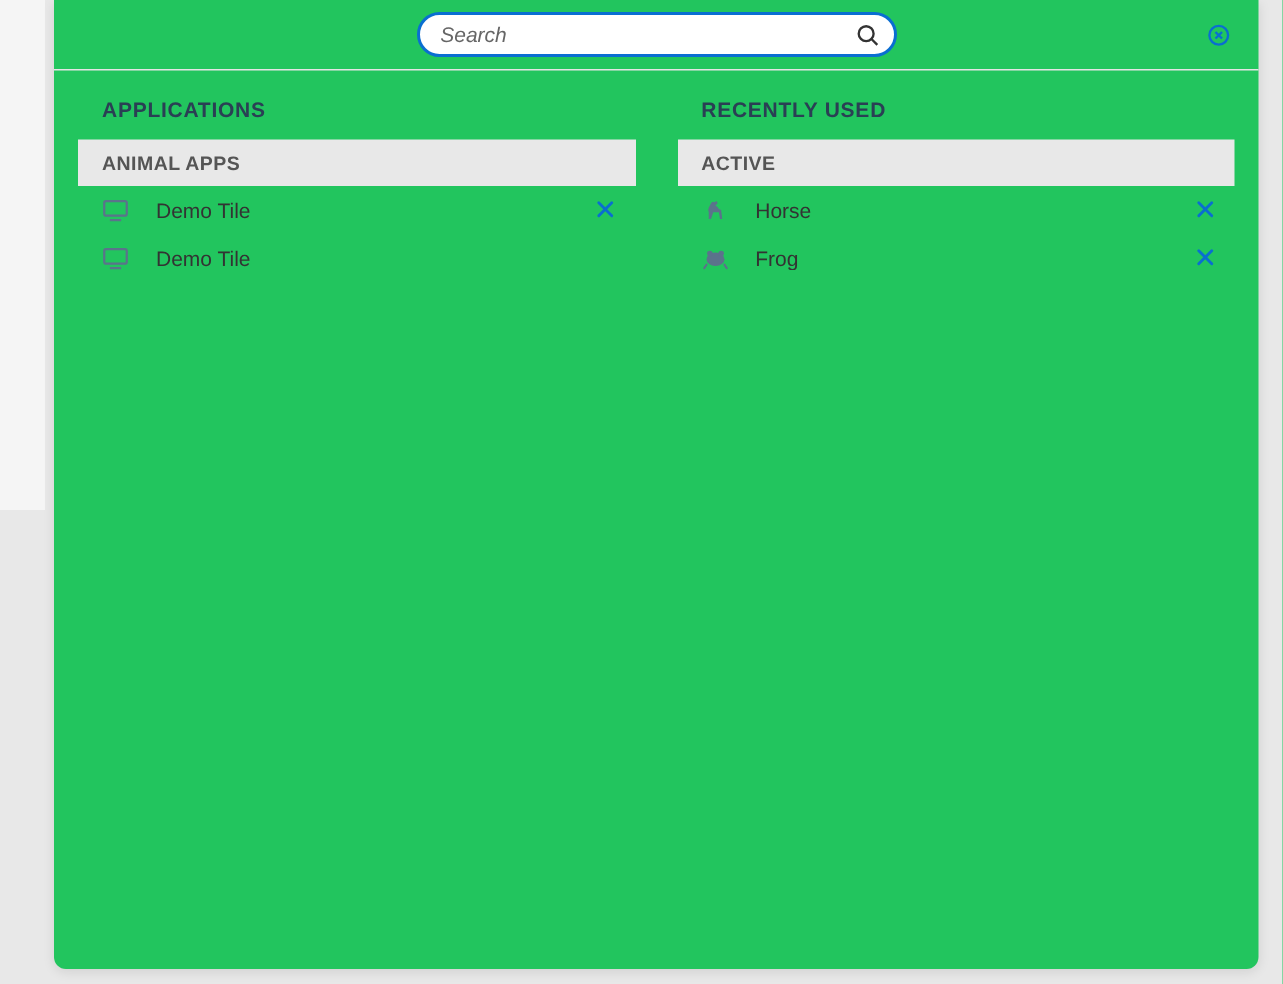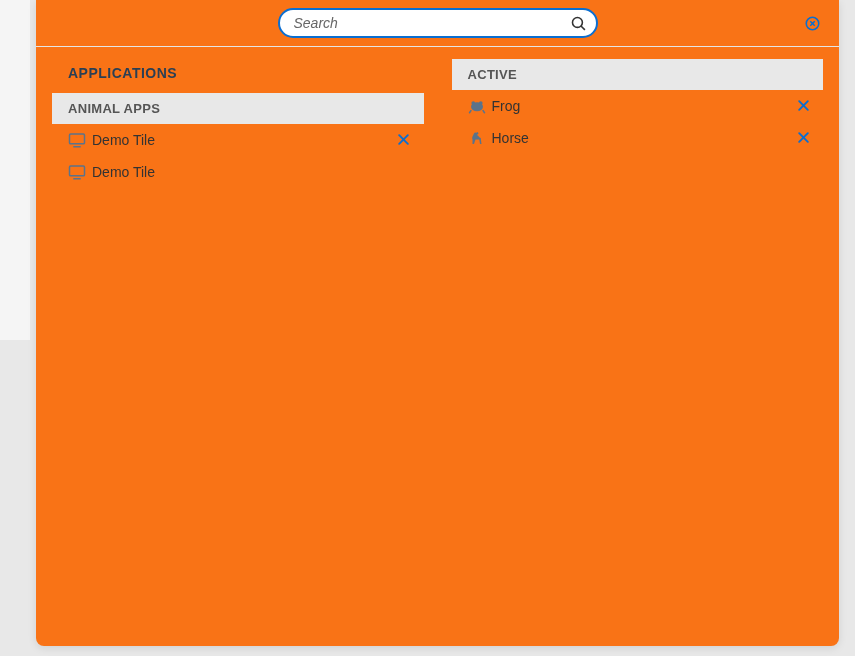--- a/index.html
+++ b/index.html
@@ -25,21 +25,21 @@
       height: 340px;
       background: #f5f5f5;
     }
 
     .panel {
       position: absolute;
       top: 0;
       left: 36px;
       right: 16px;
       bottom: 10px;
-      background: #f97316;
+      background: #22c55e;
       border-radius: 0 0 8px 8px;
       box-shadow: 0 2px 8px rgba(0,0,0,0.1);
       display: flex;
       flex-direction: column;
     }
 
     .panel-header {
       position: relative;
       height: 47px;
       display: flex;
@@ -142,21 +142,21 @@
       display: flex;
       align-items: center;
       justify-content: center;
       color: #5b738b;
       flex-shrink: 0;
     }
 
     .item-label {
       font-size: 14px;
       color: #333;
-      margin-left: 6px;
+      margin-left: 18px;
       flex: 1;
       white-space: nowrap;
       overflow: hidden;
       text-overflow: ellipsis;
     }
 
     .item-action {
       width: 20px;
       height: 20px;
       display: flex;
@@ -224,51 +224,52 @@
           <svg width="18" height="18" viewBox="0 0 24 24" fill="none" stroke="currentColor" stroke-width="2">
             <rect x="2" y="4" width="20" height="13" rx="1.5"></rect>
             <line x1="7" y1="21" x2="17" y2="21"></line>
           </svg>
         </span>
         <span class="item-label">Demo Tile</span>
       </div>
     </div>
 
     <div class="column">
+      <div class="column-title">RECENTLY USED</div>
 
       <div class="group-header">ACTIVE</div>
+
+      <div class="list-item">
+        <span class="item-icon">
+          <svg width="18" height="18" viewBox="0 0 24 24" fill="currentColor">
+            <path d="M6 20 L6 14 Q5 12 6 10 L8 6 Q9 4 11 5 L13 4 L14 6 L12 8 Q14 9 15 11 L17 12 L18 20 L16 20 L15 14 L10 14 L8 20 Z"></path>
+          </svg>
+        </span>
+        <span class="item-label">Horse</span>
+        <span class="item-action">
+          <svg width="13" height="13" viewBox="0 0 24 24" fill="none" stroke="currentColor" stroke-width="3.5" stroke-linecap="round">
+            <line x1="4" y1="4" x2="20" y2="20"></line>
+            <line x1="20" y1="4" x2="4" y2="20"></line>
+          </svg>
+        </span>
+      </div>
 
       <div class="list-item">
         <span class="item-icon">
           <svg width="18" height="18" viewBox="0 0 24 24" fill="currentColor">
             <ellipse cx="12" cy="13" rx="8" ry="6"></ellipse>
             <circle cx="7" cy="8" r="2.5"></circle>
             <circle cx="17" cy="8" r="2.5"></circle>
             <path d="M4 18 L2 21 M20 18 L22 21" stroke="currentColor" stroke-width="2" stroke-linecap="round"></path>
           </svg>
         </span>
         <span class="item-label">Frog</span>
         <span class="item-action">
           <svg width="13" height="13" viewBox="0 0 24 24" fill="none" stroke="currentColor" stroke-width="3.5" stroke-linecap="round">
             <line x1="4" y1="4" x2="20" y2="20"></line>
             <line x1="20" y1="4" x2="4" y2="20"></line>
           </svg>
         </span>
       </div>
-
-      <div class="list-item">
-        <span class="item-icon">
-          <svg width="18" height="18" viewBox="0 0 24 24" fill="currentColor">
-            <path d="M6 20 L6 14 Q5 12 6 10 L8 6 Q9 4 11 5 L13 4 L14 6 L12 8 Q14 9 15 11 L17 12 L18 20 L16 20 L15 14 L10 14 L8 20 Z"></path>
-          </svg>
-        </span>
-        <span class="item-label">Horse</span>
-        <span class="item-action">
-          <svg width="13" height="13" viewBox="0 0 24 24" fill="none" stroke="currentColor" stroke-width="3.5" stroke-linecap="round">
-            <line x1="4" y1="4" x2="20" y2="20"></line>
-            <line x1="20" y1="4" x2="4" y2="20"></line>
-          </svg>
-        </span>
-      </div>
     </div>
 
   </div>
 </div>
 
 </body></html>

